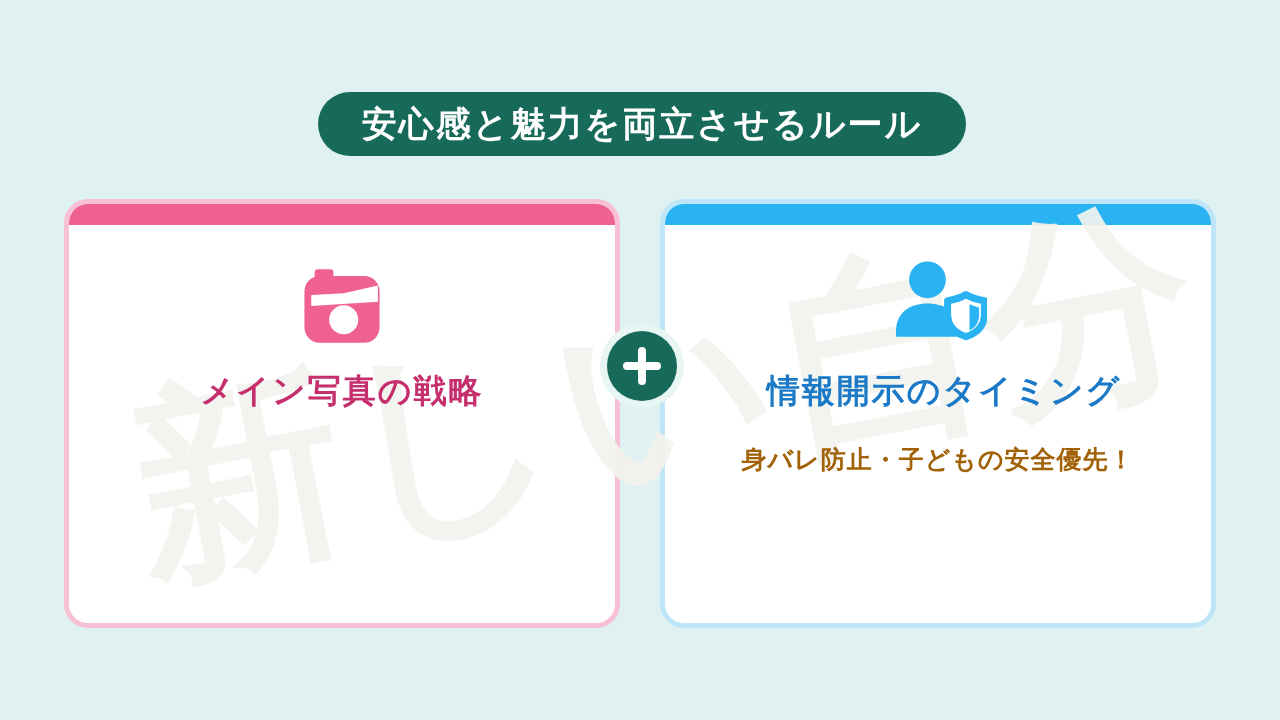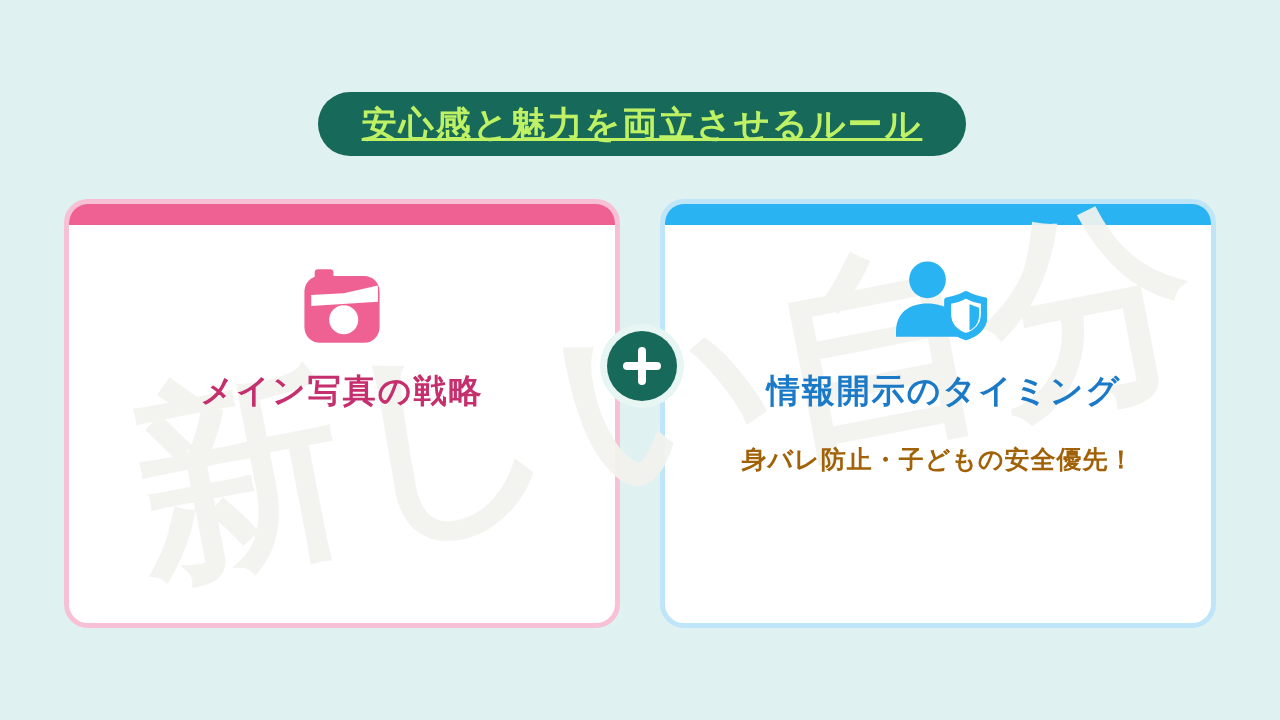--- a/index.html
+++ b/index.html
@@ -53,21 +53,21 @@
     background:#17695a;z-index:4;box-shadow:0 0 0 7px #e7f5f3;
     display:flex;align-items:center;justify-content:center;
   }
 </style>
 </head>
 <body style="background: rgb(223, 241, 241);">
 
 <div class="watermark">新しい自分</div>
 
 <div class="title-pill" style="background: rgb(23, 105, 90);">
-  <span style="color: #bef264; text-decoration: underline;">安心感と魅力を両立させるルール</span>
+  <span style="color: #ffffff;">安心感と魅力を両立させるルール</span>
 </div>
 
 <div class="card left" style="border-color: rgb(247, 192, 212);">
   <div class="card-strip" style="background: rgb(238, 97, 146);"></div>
   <div class="card-content">
     <div class="icon-wrap" style="color: rgb(238, 97, 146);">
       <svg width="82" height="74" viewBox="0 0 96 86" aria-hidden="true">
         <rect x="16" y="0" width="22" height="14" rx="4" fill="currentColor"></rect>
         <rect x="4" y="8" width="88" height="78" rx="18" fill="currentColor"></rect>
         <path d="M12 30 L50 28 L90 19 L90 38 L12 43 Z" fill="#ffffff"></path>

